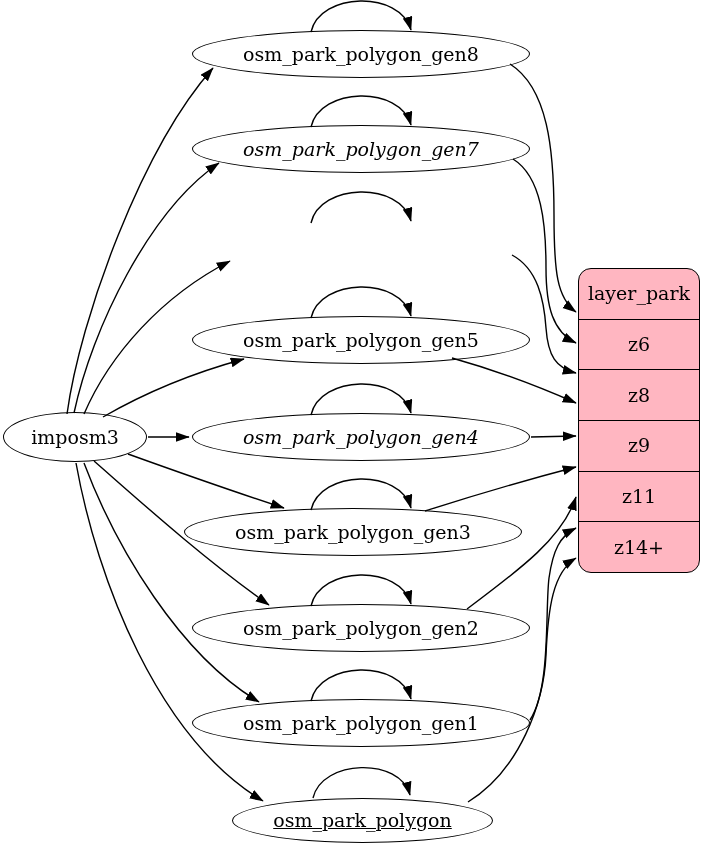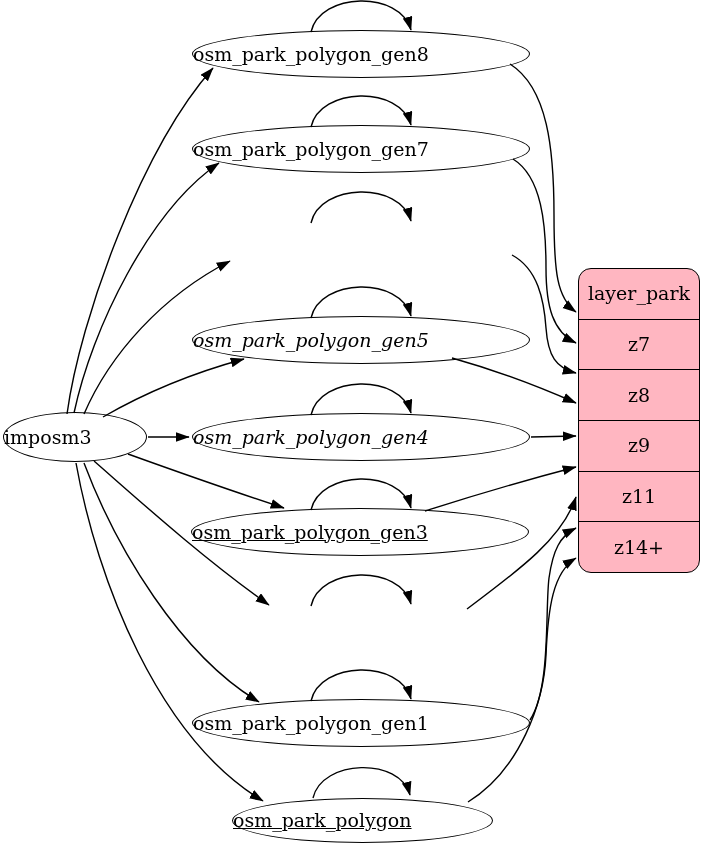--- a/index.html
+++ b/index.html
@@ -8,21 +8,21 @@
     font-family:"DejaVu Serif","Liberation Serif",serif; color:#000;
     overflow:hidden;
   }
   
   #edges { position:absolute; left:0; top:0; z-index:2; pointer-events:none; }
   .edge { fill:none; stroke:var(--edge-color,#000); stroke-width:1.4px; }
   #arrow path { fill:var(--edge-color,#000); }
 
   .node {
     position:absolute; z-index:1; box-sizing:border-box;
-    display:flex; align-items:center; 
+    display:flex; align-items:center; justify-content:center;
     font-size:19px; line-height:1; white-space:nowrap;
   }
   .ellipse {
     background:var(--node-fill,#fff);
     border:1.4px solid var(--edge-color,#000);
     border-radius:50%;
   }
   .record {
     background:var(--record-fill,#FFB6C1);
     border:1.4px solid var(--edge-color,#000);
@@ -79,41 +79,44 @@
     <path class="edge" marker-end="url(#arrow)" d="M468,802 C520,770 544,702 546,655 C548,608 553,572 576,558"></path>
   </svg>
 
   <div class="node ellipse" style="left:3px; top:412px; width:144px; height:50px;">
     <span>imposm3</span>
   </div>
 
   <div class="node ellipse" style="left:192px; top:30px;  width:338px; height:48px;">
     <span>osm_park_polygon_gen8</span>
   </div>
-  <div class="node ellipse" style="left:192px; top:125px; width:338px; height:48px;">
+  <div class="node ellipse" style="left:192px; top:125px; width:338px; height:48px;font-style:italic;">
     <span>osm_park_polygon_gen7</span>
   </div>
-  <div class="node ellipse" style="left:192px; top:316px; width:338px; height:48px;font-style:italic;">
+  <div class="node ellipse" style="left:192px; top:316px; width:338px; height:48px;">
     <span>osm_park_polygon_gen5</span>
   </div>
   <div class="node ellipse" style="left:192px; top:413px; width:338px; height:48px;font-style:italic;">
     <span>osm_park_polygon_gen4</span>
   </div>
-  <div class="node ellipse" style="left:191px; top:508px; width:338px; height:48px;text-decoration:underline;">
+  <div class="node ellipse" style="left:184px; top:508px; width:338px; height:48px;">
     <span>osm_park_polygon_gen3</span>
+  </div>
+  <div class="node ellipse" style="left:192px; top:604px; width:338px; height:48px;">
+    <span>osm_park_polygon_gen2</span>
   </div>
   <div class="node ellipse" style="left:192px; top:699px; width:338px; height:48px;">
     <span>osm_park_polygon_gen1</span>
   </div>
   <div class="node ellipse" style="left:232px; top:798px; width:261px; height:45px;text-decoration:underline;">
     <span>osm_park_polygon</span>
   </div>
 
   <div class="node record" style="left:578px; top:268px; width:122px; height:305px;">
     <div class="cell">layer_park</div>
-    <div class="cell">z7</div>
+    <div class="cell">z6</div>
     <div class="cell">z8</div>
     <div class="cell">z9</div>
     <div class="cell">z11</div>
     <div class="cell">z14+</div>
   </div>
 
 </div>
 
 </body></html>

